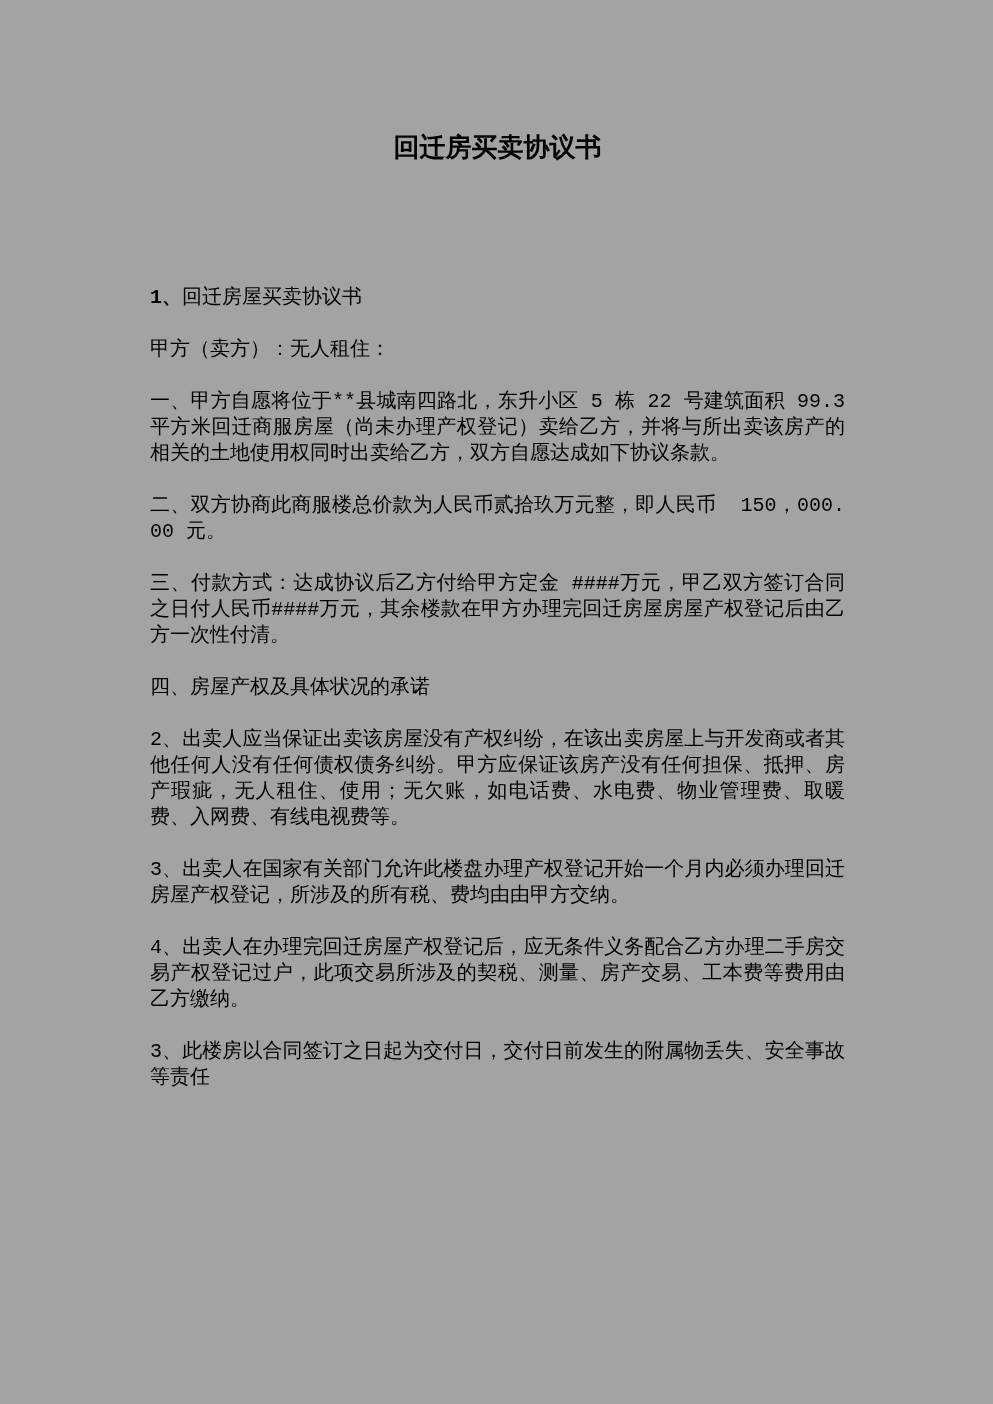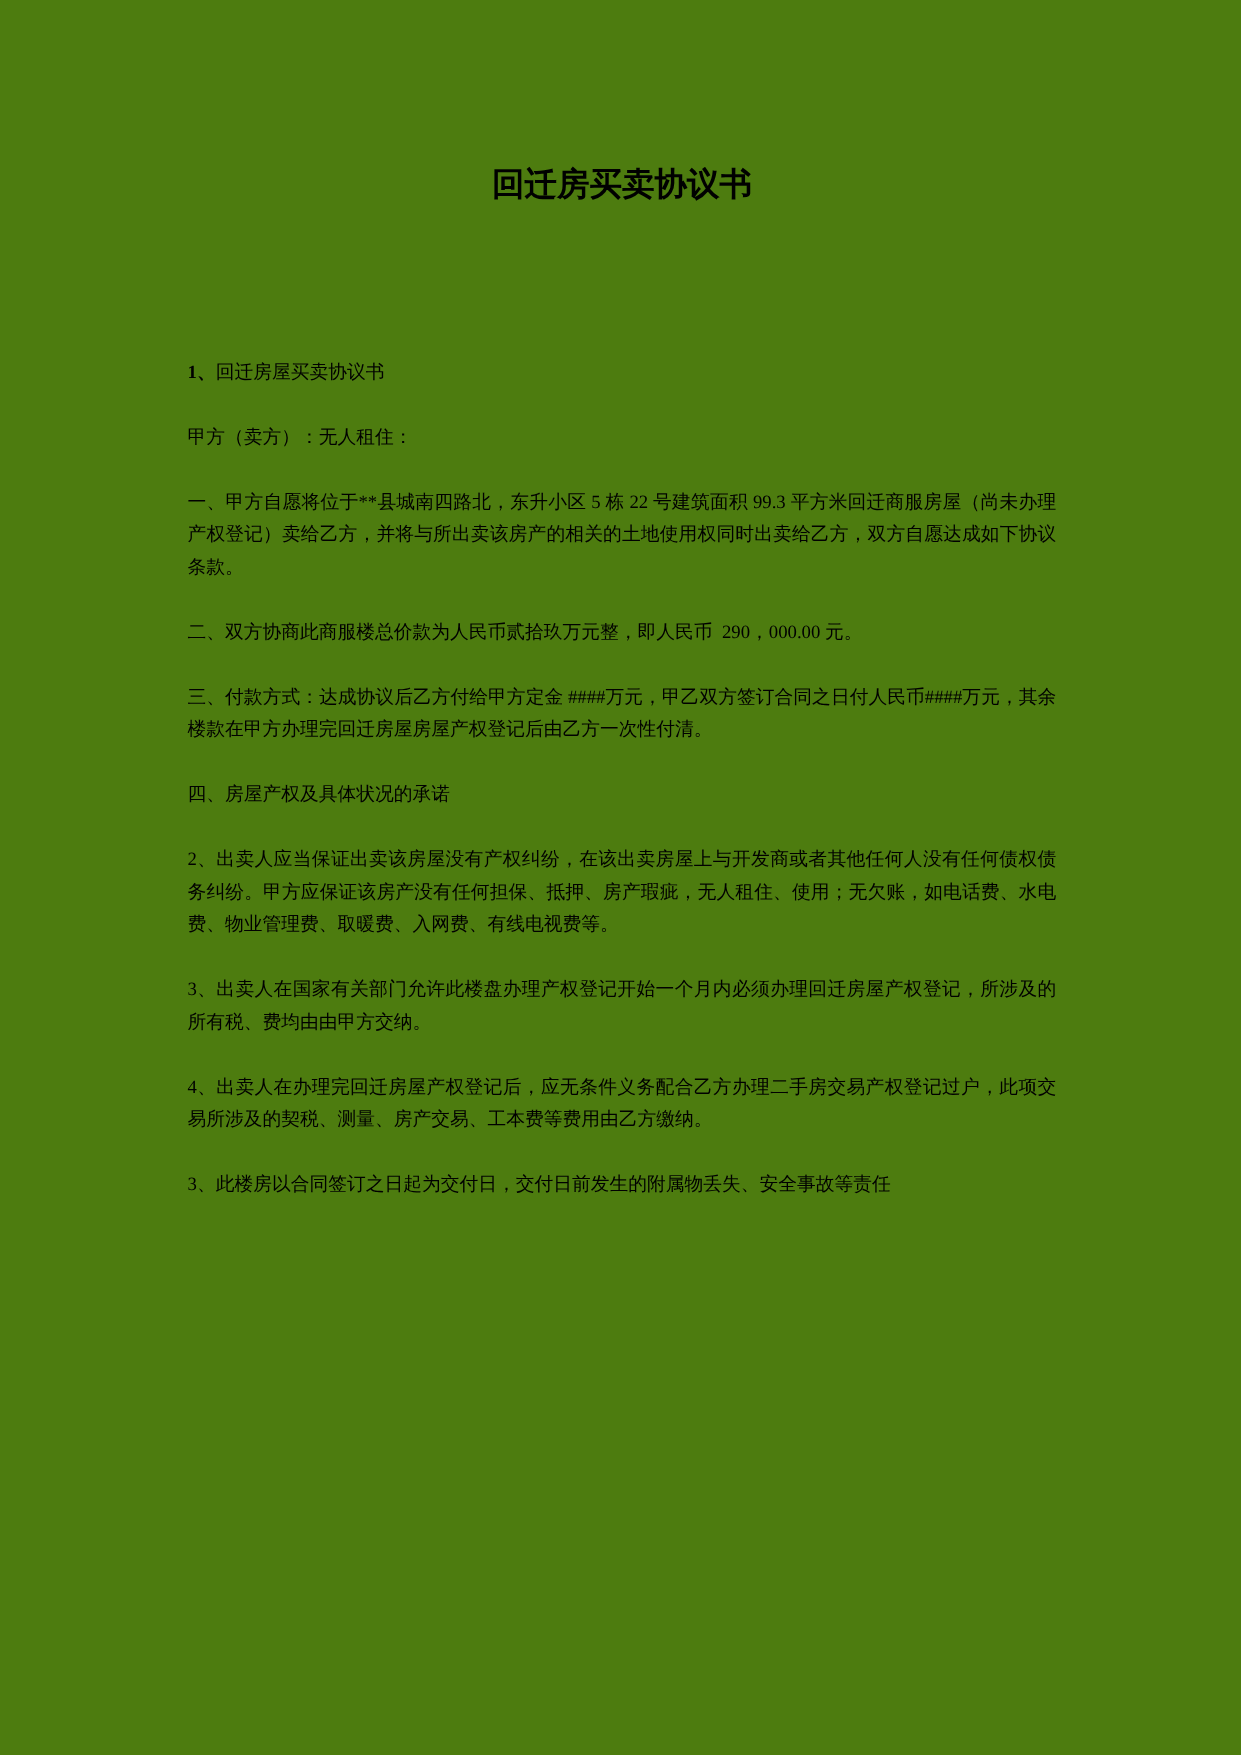--- a/index.html
+++ b/index.html
@@ -1,59 +1,60 @@
 <!DOCTYPE html>
 <html><head>
 <meta charset="utf-8">
 <style>
   html, body { margin: 0; padding: 0; background: #ffffff; }
   .page {
     position: relative;
     width: 993px;
     height: 1404px;
-    background: #4d7c0f;
+    background: #a3a3a3;
     box-sizing: border-box;
     padding: 133px 148px 0 150px;
     font-family: "Liberation Serif", "DejaVu Serif", serif;
     color: #000000;
     overflow: hidden;
   }
   .doc-title {
     margin: 0 0 122px 0;
     font-size: 26px;
     line-height: 30px;
     font-weight: bold;
     text-align: center;
   }
   .para {
     margin: 0 0 26px 0;
-    font-size: 15px;
+    font-size: 20px;
     line-height: 26px;
     text-align: justify;
     white-space: pre-wrap;
     word-break: break-all;
+    font-family: Liberation Mono, monospace;
   }
   .bold-prefix { font-weight: bold; }
 </style>
 </head>
 <body>
 
 <div class="page">
 
   <h1 class="doc-title">回迁房买卖协议书</h1>
 
   <p class="para"><span class="bold-prefix">1、</span><span>回迁房屋买卖协议书</span></p>
 
   <p class="para">甲方（卖方）：无人租住：</p>
 
 
 
   <p class="para">一、甲方自愿将位于**县城南四路北，东升小区 5 栋 22 号建筑面积 99.3 平方米回迁商服房屋（尚未办理产权登记）卖给乙方，并将与所出卖该房产的相关的土地使用权同时出卖给乙方，双方自愿达成如下协议条款。</p>
 
-  <p class="para">二、双方协商此商服楼总价款为人民币贰拾玖万元整，即人民币  290，000.00 元。</p>
+  <p class="para">二、双方协商此商服楼总价款为人民币贰拾玖万元整，即人民币  150，000.00 元。</p>
 
   <p class="para">三、付款方式：达成协议后乙方付给甲方定金 ####万元，甲乙双方签订合同之日付人民币####万元，其余楼款在甲方办理完回迁房屋房屋产权登记后由乙方一次性付清。</p>
 
   <p class="para">四、房屋产权及具体状况的承诺</p>
 
 
   <p class="para">2、出卖人应当保证出卖该房屋没有产权纠纷，在该出卖房屋上与开发商或者其他任何人没有任何债权债务纠纷。甲方应保证该房产没有任何担保、抵押、房产瑕疵，无人租住、使用；无欠账，如电话费、水电费、物业管理费、取暖费、入网费、有线电视费等。</p>
 
   <p class="para">3、出卖人在国家有关部门允许此楼盘办理产权登记开始一个月内必须办理回迁房屋产权登记，所涉及的所有税、费均由由甲方交纳。</p>
 

